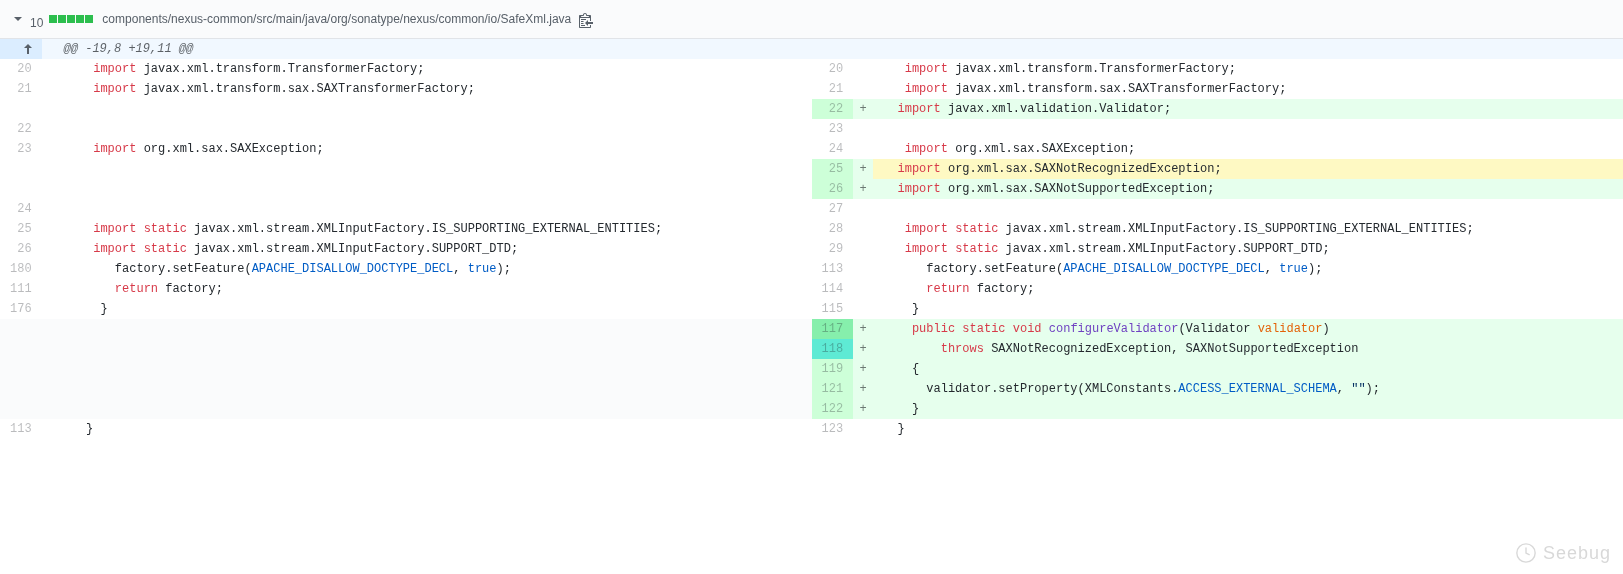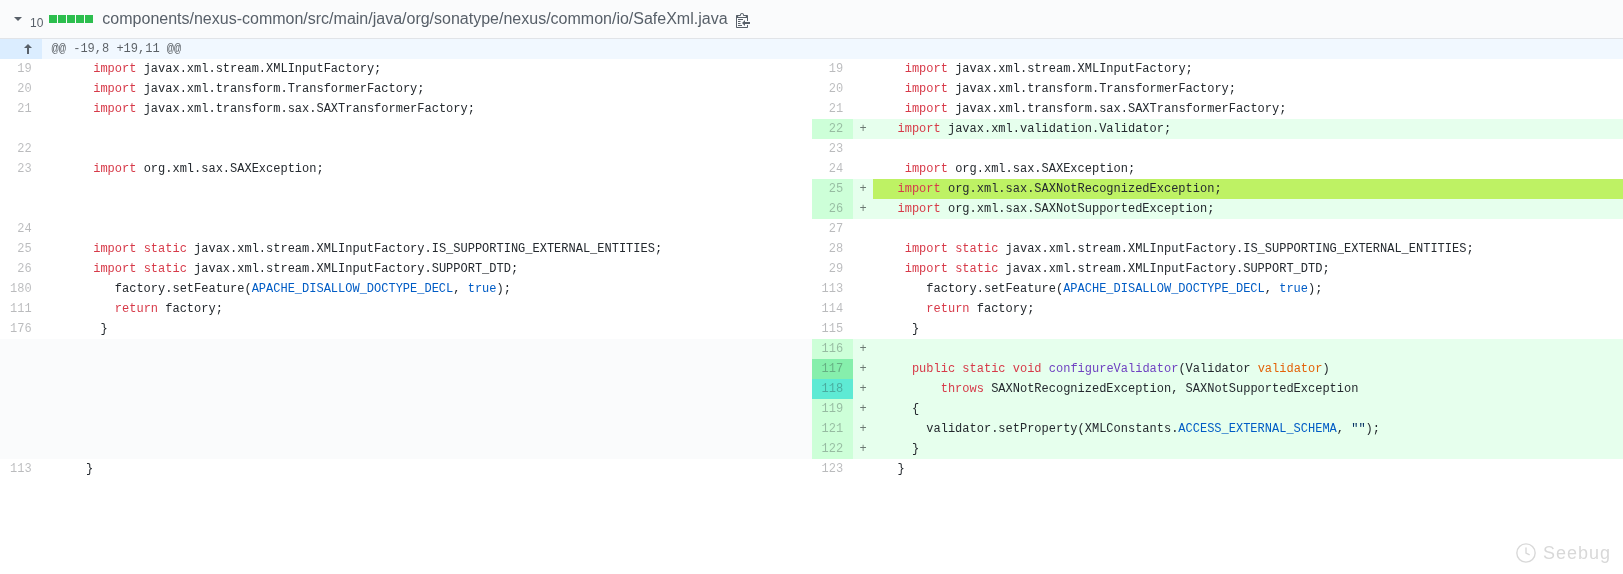--- a/index.html
+++ b/index.html
@@ -13,34 +13,34 @@
   display: flex;
   align-items: center;
   padding: 8px 10px;
   background: #fafbfc;
   border-bottom: 1px solid #e1e4e8;
 }
 .chevron { width: 16px; height: 16px; margin-right: 4px; cursor: pointer; color: #586069; }
 .diff-count { color: #586069; font-size: 12px; margin-right: 6px; margin-top: 8px; }
 .diff-blocks { display: inline-flex; margin-right: 8px; }
 .diff-block { width: 8px; height: 8px; margin-right: 1px; background: #2cbe4e; display: inline-block; }
-.file-path { color: #586069; font-size: 16px; }
+.file-path { color: #586069; font-size: 12px; }
 .copy-icon { width: 14px; height: 14px; margin-left: 8px; cursor: pointer; color: #586069; }
 
 .diff-table { width: 100%; border-collapse: collapse; font-family: SFMono-Regular, Consolas, "Liberation Mono", Menlo, monospace; font-size: 12px; }
 .diff-table td { vertical-align: top; line-height: 20px; white-space: pre; }
 
 .line-num { width: 40px; min-width: 40px; text-align: right; padding: 0 10px; color: rgba(27,31,35,0.3); user-select: none; background: #fff; }
 .marker { width: 20px; min-width: 20px; text-align: center; color: rgba(27,31,35,0.6); user-select: none; }
 .code { padding: 0 10px; width: 50%; }
 
 .hunk-row td { background: #f1f8ff; color: rgba(27,31,35,0.7); }
 .hunk-row .line-num { background: #dbedff; }
 .hunk-row .expand-icon { padding: 0 6px; }
-.hunk-text { padding: 0 10px; }
+.hunk-text { padding: 0 22px; font-style: italic; }
 .context td { background: #fff; }
 
 .k { color: #d73a49; }
 .s { color: #032f62; }
 .c { color: #005cc5; }
 .f { color: #6f42c1; }
 .v { color: #e36209; }
 .b { color: #005cc5; }
 
 .expand-svg { width: 16px; height: 16px; color: #586069; vertical-align: middle; }
@@ -76,28 +76,20 @@
 <table class="diff-table">
 <tbody>
 
 <tr class="hunk-row">
   <td class="line-num expand-icon"><svg class="expand-svg" viewBox="0 0 16 16" fill="currentColor">
             <path d="M8 3l4 4H9v6H7V7H4l4-4z"></path>
           </svg></td>
   <td class="hunk-text" colspan="5">@@ -19,8 +19,11 @@</td>
 </tr>
 
-<tr class="context">
-  <td class="line-num">19</td>
-  <td class="marker"></td>
-  <td class="code"><span>   </span><span class="k">import</span><span> javax.xml.stream.XMLInputFactory;</span></td>
-  <td class="line-num">19</td>
-  <td class="marker"></td>
-  <td class="code"><span>   </span><span class="k">import</span><span> javax.xml.stream.XMLInputFactory;</span></td>
-</tr>
 
 <tr class="context">
   <td class="line-num">20</td>
         <td class="marker"></td>
   <td class="code"><span>   </span><span class="k">import</span><span> javax.xml.transform.TransformerFactory;</span></td>
   <td class="line-num">20</td>
         <td class="marker"></td>
   <td class="code"><span>   </span><span class="k">import</span><span> javax.xml.transform.TransformerFactory;</span></td>
 </tr>
 
@@ -136,21 +128,21 @@
         <td class="marker"></td>
   <td class="code"><span>   </span><span class="k">import</span><span> org.xml.sax.SAXException;</span></td>
 </tr>
 
 <tr>
   <td class="line-num"></td>
         <td class="marker"></td>
         <td class="code"></td>
   <td class="line-num" style="background:#cdffd8">25</td>
   <td class="marker" style="background:#e6ffed">+</td>
-  <td class="code" style="background:#bef264"><span>  </span><span class="k">import</span><span> org.xml.sax.SAXNotRecognizedException;</span></td>
+  <td class="code" style="background:#fef9c3"><span>  </span><span class="k">import</span><span> org.xml.sax.SAXNotRecognizedException;</span></td>
 </tr>
 
 <tr>
   <td class="line-num"></td>
         <td class="marker"></td>
         <td class="code"></td>
   <td class="line-num" style="background:#cdffd8">26</td>
   <td class="marker" style="background:#e6ffed">+</td>
   <td class="code" style="background:#e6ffed"><span>  </span><span class="k">import</span><span> org.xml.sax.SAXNotSupportedException;</span></td>
 </tr>
@@ -203,28 +195,20 @@
 
 <tr class="context">
   <td class="line-num">176</td>
         <td class="marker"></td>
   <td class="code">    }</td>
   <td class="line-num">115</td>
         <td class="marker"></td>
   <td class="code">    }</td>
 </tr>
 
-<tr>
-  <td class="line-num" style="background:#fafbfc"></td>
-        <td class="marker" style="background:#fafbfc"></td>
-        <td class="code" style="background:#fafbfc"></td>
-  <td class="line-num" style="background:#cdffd8">116</td>
-  <td class="marker" style="background:#e6ffed">+</td>
-  <td class="code" style="background:#e6ffed">  </td>
-</tr>
 
 <tr>
   <td class="line-num" style="background:#fafbfc"></td>
         <td class="marker" style="background:#fafbfc"></td>
         <td class="code" style="background:#fafbfc"></td>
   <td class="line-num" style="background:#86efac">117</td>
   <td class="marker" style="background:#e6ffed">+</td>
   <td class="code" style="background:#e6ffed"><span>    </span><span class="k">public</span><span> </span><span class="k">static</span><span> </span><span class="k">void</span><span> </span><span class="f">configureValidator</span><span>(Validator </span><span class="v">validator</span><span>)</span></td>
 </tr>
 

